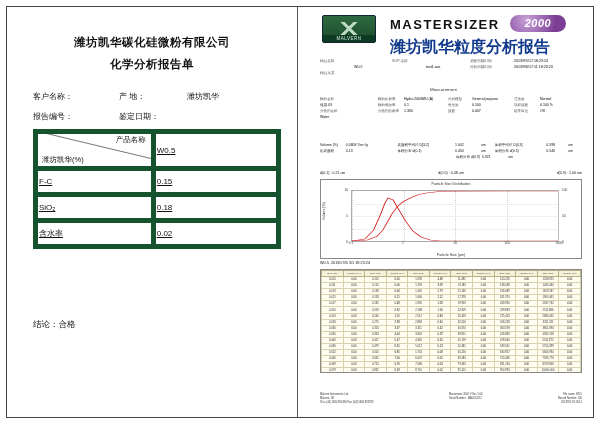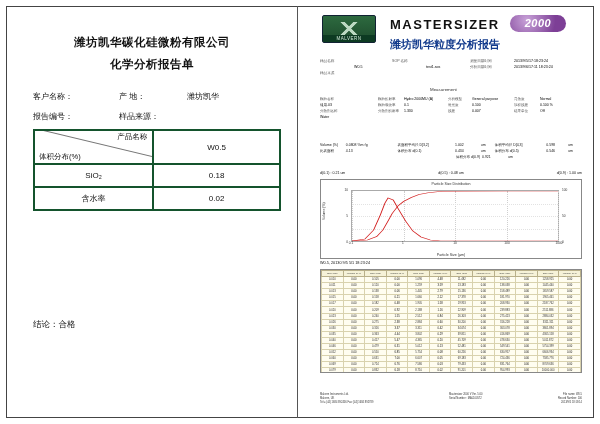--- a/index.html
+++ b/index.html
@@ -39,21 +39,21 @@
   .meta-cell{white-space:nowrap;}
   .meta-cell.c1{width:86px;}
   .meta-cell.c2{width:68px;}
   .meta-cell.c3{width:90px;}
 
   table.chem{
     position:absolute;left:26px;top:122px;width:248px;
     border-collapse:collapse;font-size:8px;
   }
   table.chem td{
-    border:2px solid #14532d;height:19px;text-align:center;vertical-align:middle;
+    border:5px solid #14532d;height:19px;text-align:left;vertical-align:middle;text-decoration:underline;
   }
   table.chem td.name{width:120px;}
   table.chem td.val{width:128px;}
   td.hdr{position:relative;height:30px !important;}
   .hdr-line{
     position:absolute;left:0;top:0;width:100%;height:100%;
     overflow:hidden;pointer-events:none;
   }
   .hdr-line:after{
     content:"";position:absolute;left:-4px;top:-4px;width:132px;height:40px;
@@ -97,21 +97,21 @@
     position:absolute;left:92px;top:16px;font-size:13px;font-weight:bold;
     letter-spacing:1.5px;color:#111;
   }
   .ms-2000{
     position:absolute;left:212px;top:14px;width:56px;height:17px;border-radius:9px;
     background:radial-gradient(circle at 30% 30%,#c8a2d8,#7d3f96 70%);
     color:#fff;font-size:11px;font-weight:bold;font-style:italic;
     text-align:center;line-height:17px;letter-spacing:.5px;
   }
   .ms-cn-title{
-    position:absolute;left:92px;top:36px;font-size:11px;font-weight:bold;color:#123a8c;
+    position:absolute;left:92px;top:36px;font-size:16px;font-weight:bold;color:#123a8c;
   }
 
   .ms-head{
     position:absolute;left:22px;top:58px;width:262px;font-size:3.6px;color:#222;
   }
   .ms-head .col{position:absolute;top:0;}
   .ms-head .k{color:#555;}
   .ms-head .v{color:#000;}
   .kv{display:flex;margin-bottom:2.2px;white-space:nowrap;}
   .kv .k{width:34px;}
@@ -217,34 +217,38 @@
     <div class="lt-title2">化学分析报告单</div>
 
     <div class="lt-meta">
       <div class="meta-row">
         <span class="meta-cell c1">客户名称：</span>
         <span class="meta-cell c2">产  地：</span>
         <span class="meta-cell c3">潍坊凯华</span>
       </div>
       <div class="meta-row">
         <span class="meta-cell c1">报告编号：</span>
-        <span class="meta-cell c2">样品来源：</span>
+        <span class="meta-cell c2">鉴定日期：</span>
         <span class="meta-cell c3"></span>
       </div>
     </div>
 
     <table class="chem">
       <tbody>
           <tr>
         <td class="name hdr">
           <span class="hdr-line"></span>
           <span class="hdr-a">产品名称</span>
-          <span class="hdr-b">体积分布(%)</span>
+          <span class="hdr-b">潍坊凯华(%)</span>
         </td>
         <td class="val hdr">W0.5</td>
+      </tr>
+      <tr>
+        <td class="name">F-C</td>
+        <td class="val">0.15</td>
       </tr>
       <tr>
         <td class="name">SiO₂</td>
         <td class="val">0.18</td>
       </tr>
       <tr>
         <td class="name">含水率</td>
         <td class="val">0.02</td>
       </tr>
     </tbody>

